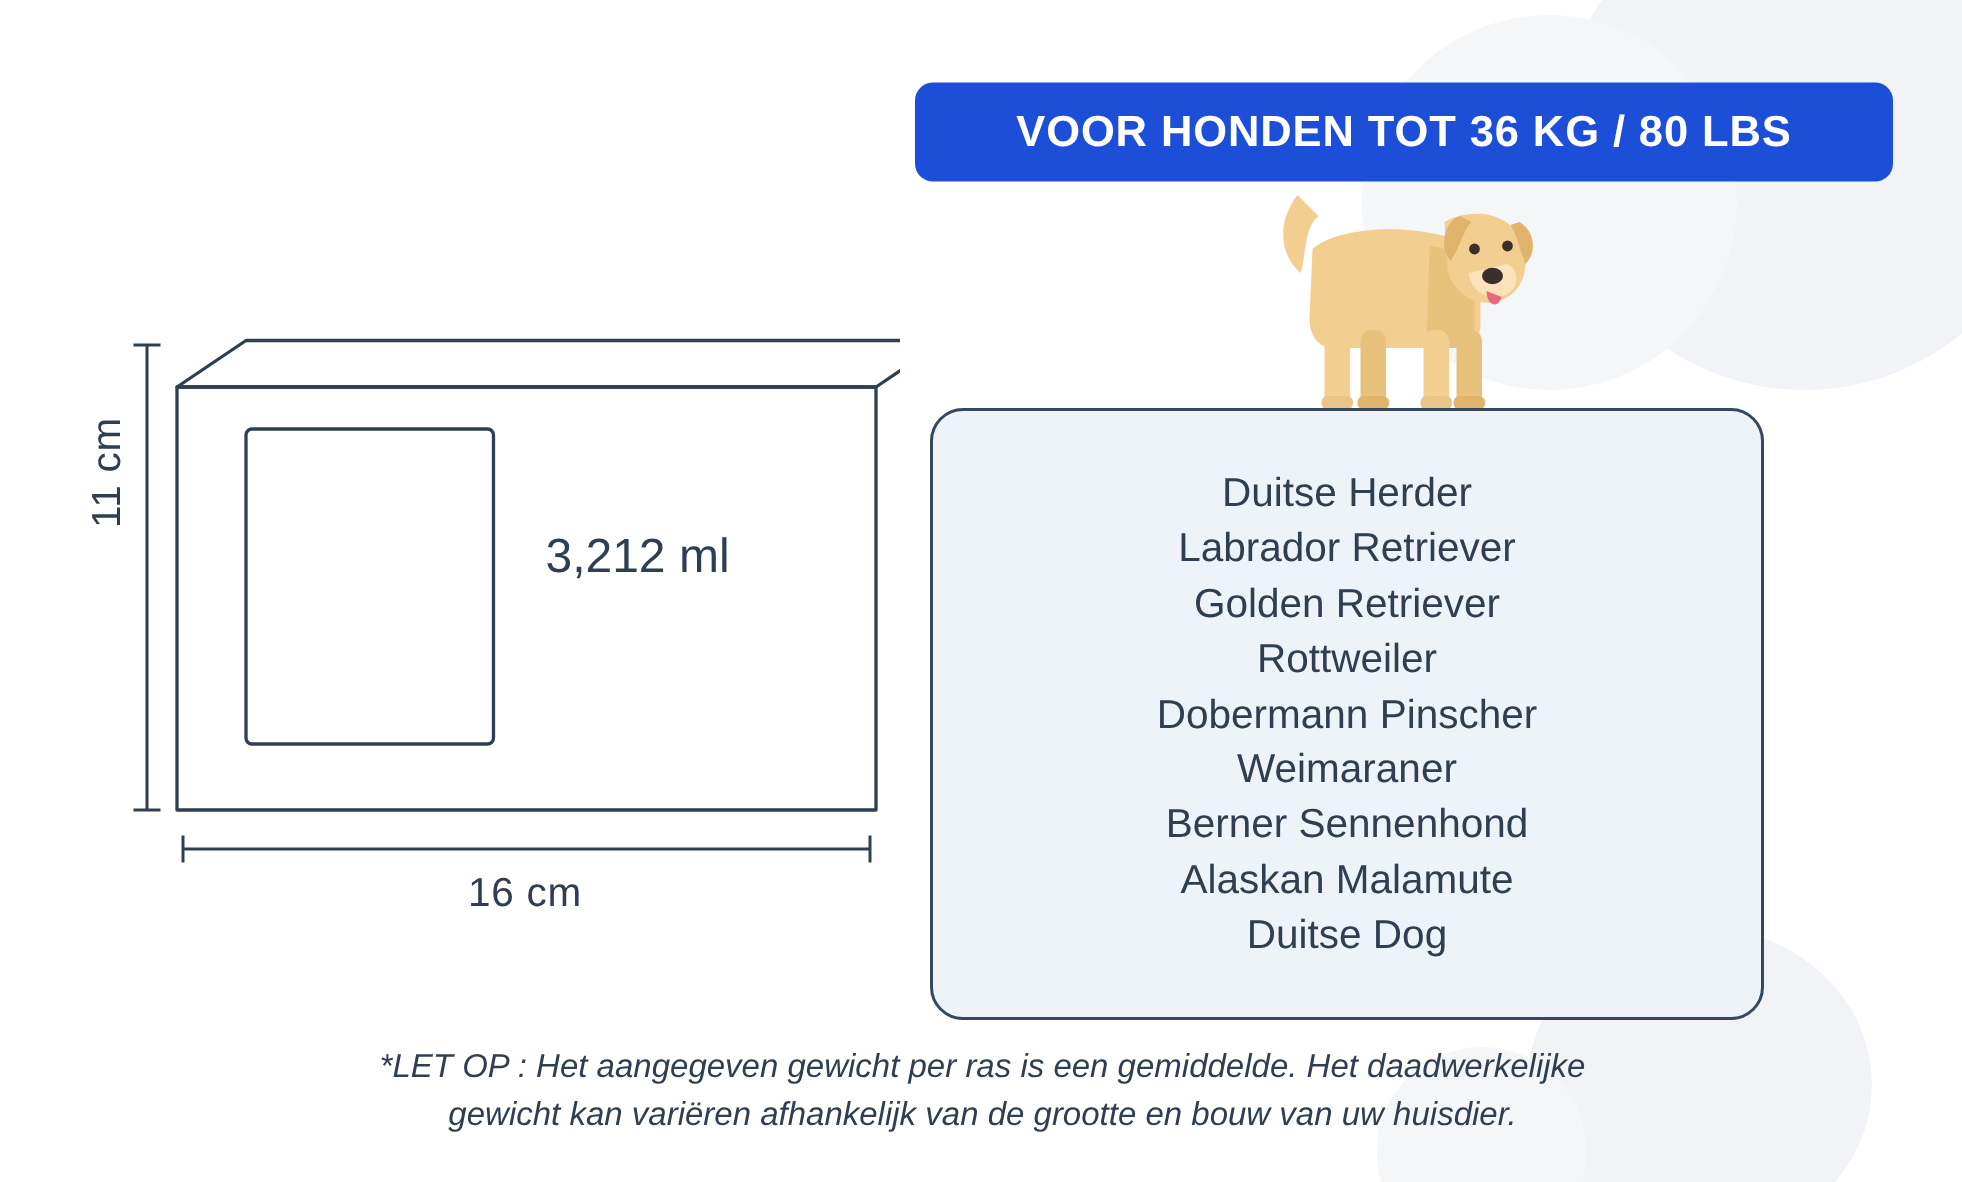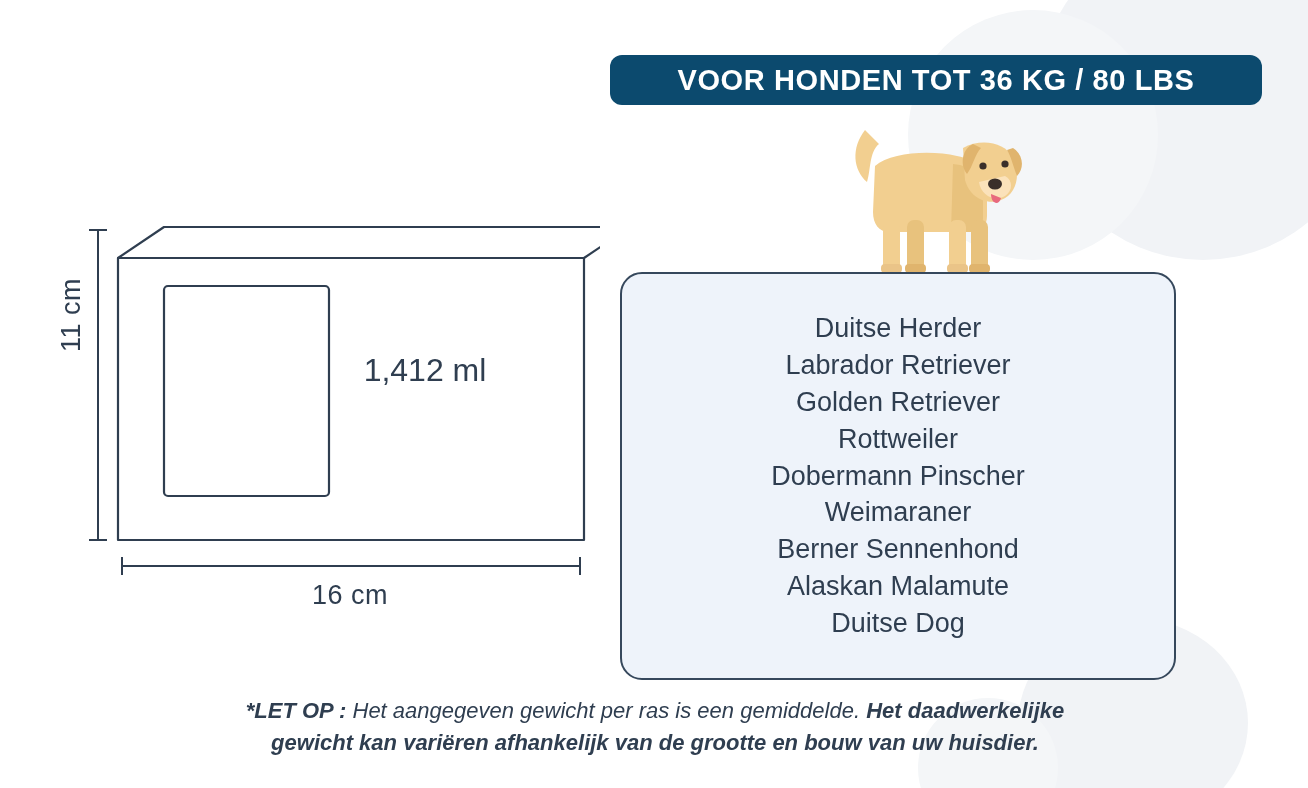--- a/index.html
+++ b/index.html
@@ -66,22 +66,22 @@
     line-height: 1.25;
     font-weight: 400;
     z-index: 3;
   }
   .box-volume .v2 { display: block; }
 
   
   .banner {
     position: absolute;
     left: 610px; top: 55px;
-    width: 652px; height: 50px;
-    background: #0c4a6e;
+    width: 652px; height: 66px;
+    background: #1d4ed8;
     border-radius: 12px;
     display: flex;
     align-items: center;
     justify-content: center;
     z-index: 5;
   }
   .banner-text {
     color: #ffffff;
     font-size: 29px;
     font-weight: bold;
@@ -125,21 +125,21 @@
     position: absolute;
     left: 180px; top: 695px;
     width: 950px;
     text-align: center;
     color: #2f3e50;
     font-size: 22px;
     line-height: 1.45;
     font-style: italic;
     z-index: 3;
   }
-  .footnote b { font-weight: bold; }
+  .footnote b { font-weight: normal; }
   .fn-line { display: block; }
 </style>
 </head>
 <body>
 
 <div id="page">
 
   <div class="blob blob-a"></div>
   <div class="blob blob-b"></div>
   <div class="blob blob-c"></div>
@@ -165,21 +165,21 @@
         <line x1="62" y1="347" x2="62" y2="365"></line>
         <line x1="520" y1="347" x2="520" y2="365"></line>
       </g>
     </svg>
   </div>
 
   <div class="dim-v-label">11 cm</div>
   <div class="dim-h-label">16 cm</div>
 
   <div class="box-volume">
-    <span class="v1">1,412 ml</span>
+    <span class="v1">3,212 ml</span>
   </div>
 
   <div class="banner">
     <span class="banner-text">VOOR HONDEN TOT 36 KG / 80 LBS</span>
   </div>
 
   <div class="dog">
     <svg viewBox="0 0 190 170" width="190" height="170">
 
       <path d="M20 22 C6 40 8 62 22 74 C26 62 24 44 34 36 Z" fill="#f2cf90"></path>

